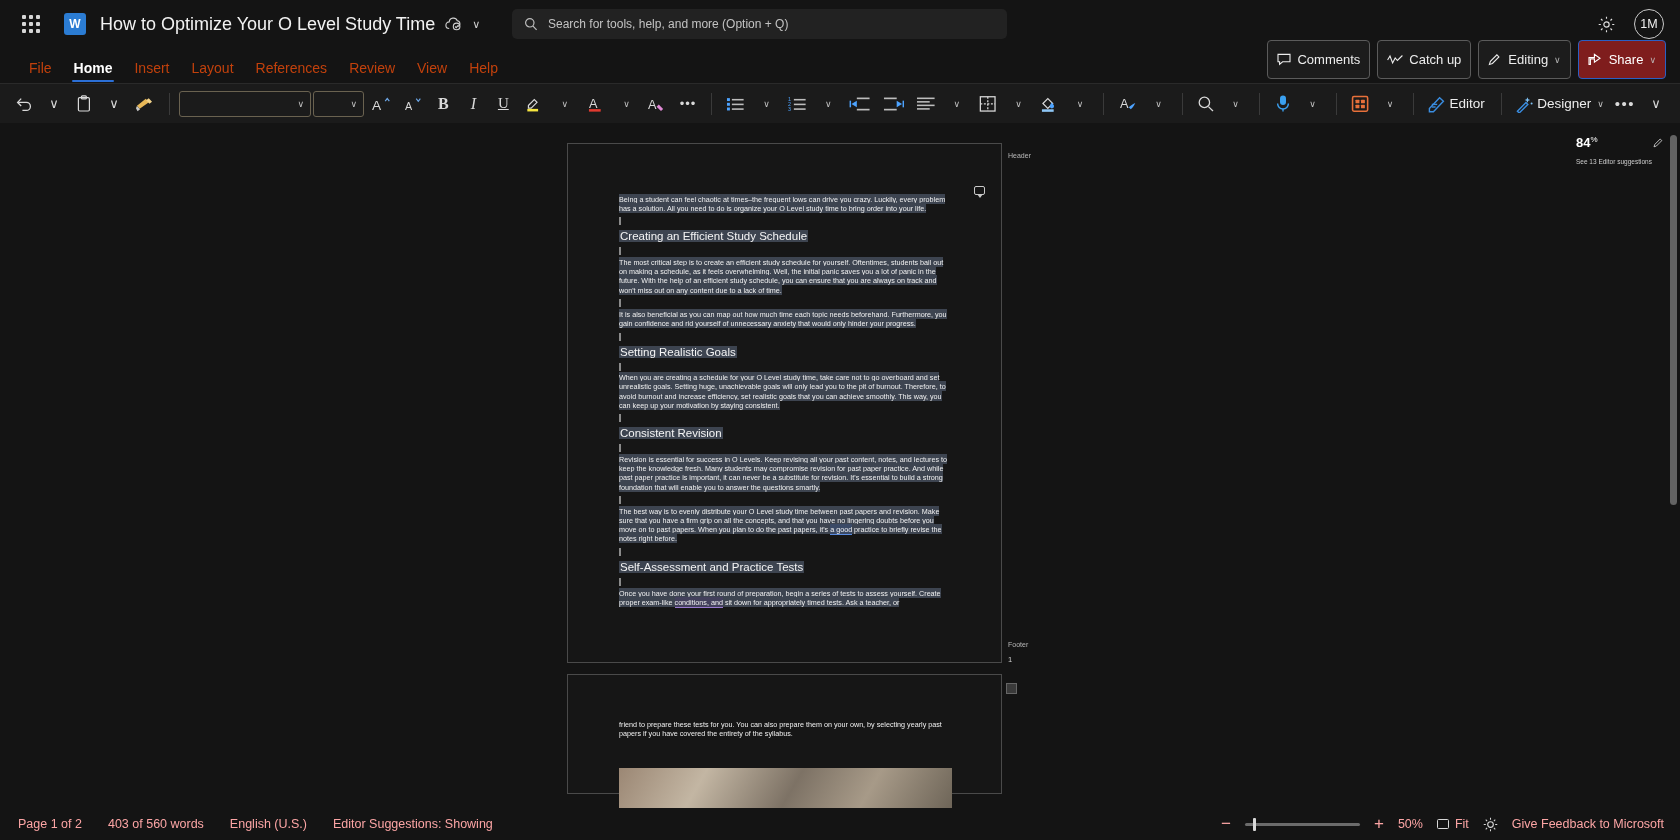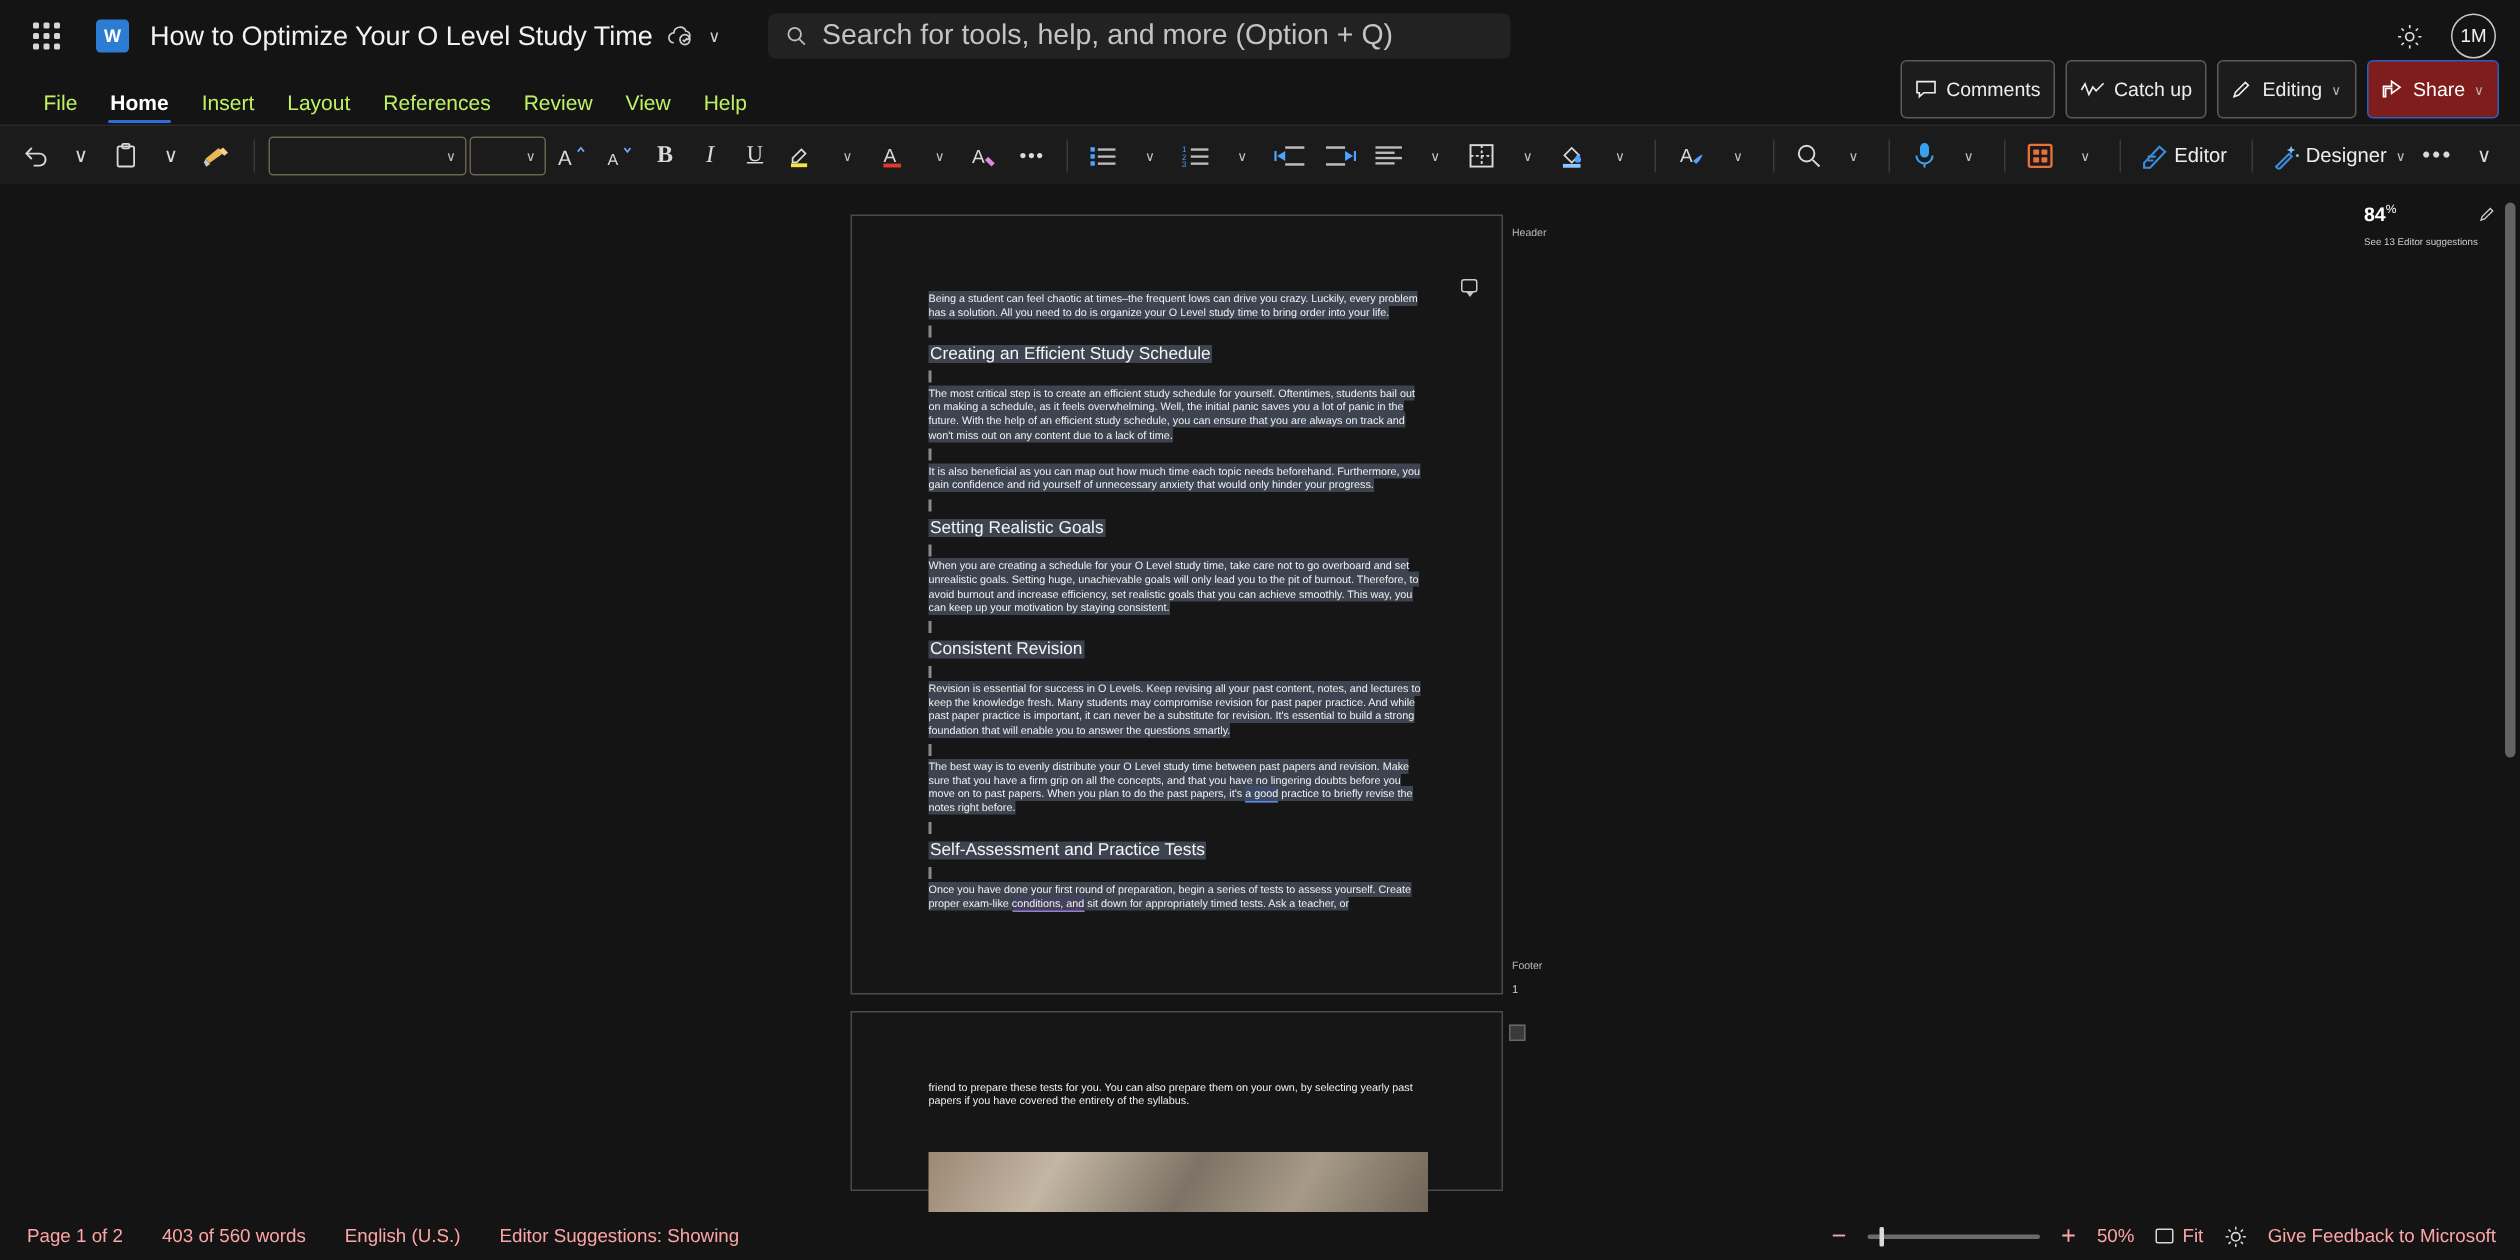--- a/index.html
+++ b/index.html
@@ -35,39 +35,39 @@
   .cloud-ico { margin-left: 10px; display: inline-flex; align-items: center; color: #d0d0d0; }
   .title-chev { margin-left: 10px; color: #cfcfcf; font-size: 11px; }
   .searchbox {
     position: absolute; left: 512px; top: 9px;
     width: 495px; height: 30px;
     background: #222222; border-radius: 5px;
     display: flex; align-items: center; padding: 0 12px;
     cursor: text;
   }
   .searchbox .mag { margin-right: 10px; color: #bdbdbd; display: flex; }
-  .searchbox .ph { color: #c3c3c3; font-size: 19px; }
+  .searchbox .ph { color: #c3c3c3; font-size: 12px; }
   .tb-right { position: absolute; right: 16px; top: 0; height: 48px; display: flex; align-items: center; gap: 18px; }
   .gear { color: #e0e0e0; cursor: pointer; display: flex; }
   .avatar {
     width: 30px; height: 30px; border-radius: 50%;
     border: 1.4px solid #c9c9c9; color: #f0f0f0;
     display: flex; align-items: center; justify-content: center;
     font-size: 12.5px; cursor: pointer;
   }
 
   
   .tabbar {
     height: 35px; flex: 0 0 35px;
     display: flex; align-items: flex-end;
     background: #141414; padding: 0 18px;
     position: relative;
   }
   .tab {
-    font-size: 14px; color: #bef264; padding: 0 11px 7px 11px;
+    font-size: 14px; color: #c2410c; padding: 0 11px 7px 11px;
     cursor: pointer; position: relative; white-space: nowrap;
   }
   .tab.active { color: #ffffff; font-weight: bold; }
   .tab.active::after {
     content: ""; position: absolute; left: 9px; right: 9px; bottom: 1px;
     height: 2.5px; background: #2b6fd6; border-radius: 2px;
   }
   .tabbar-right { position: absolute; right: 14px; bottom: 4px; display: flex; align-items: center; gap: 7px; }
   .pill {
     height: 39px; border: 1px solid #5b5b5b; border-radius: 4px;

